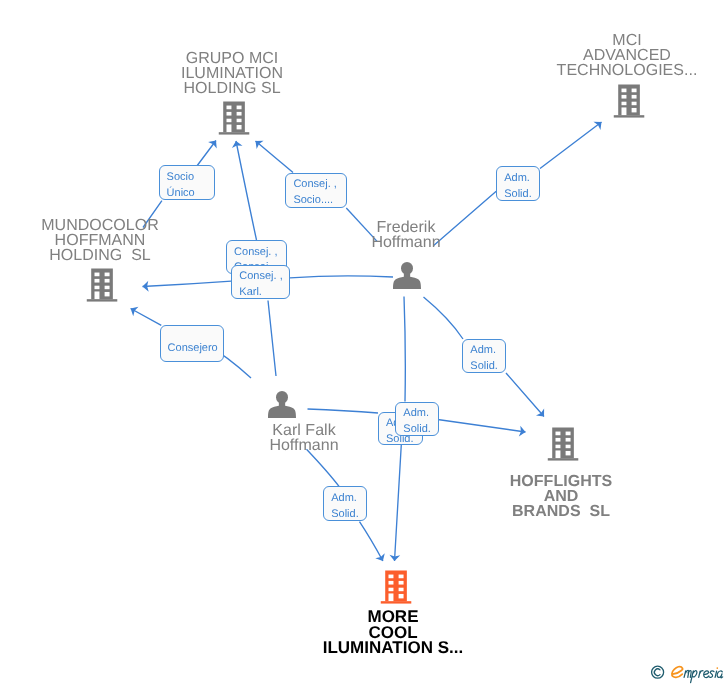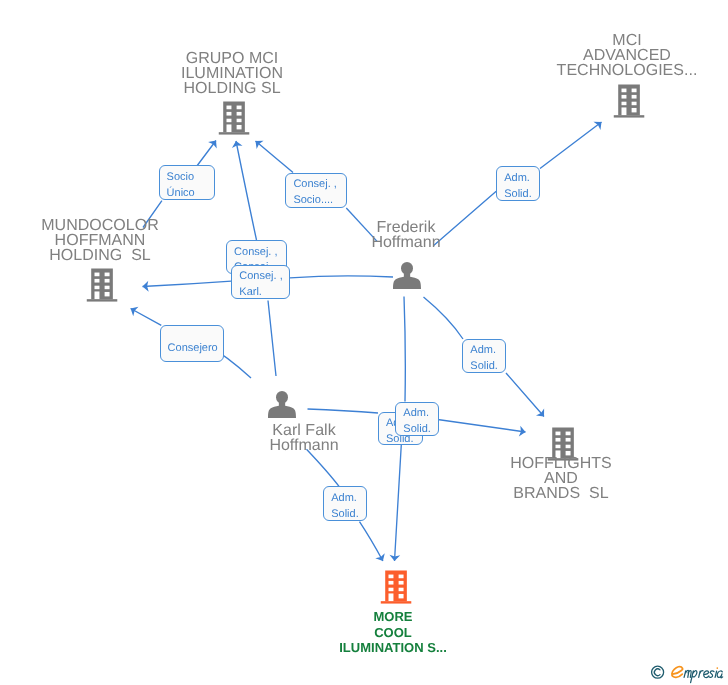--- a/index.html
+++ b/index.html
@@ -117,42 +117,42 @@
    <rect x="9.50" y="4.55" width="4.95" height="3.70"></rect>
               <rect x="19.60" y="4.55" width="4.95" height="3.70"></rect>
    <rect x="9.50" y="10.90" width="4.95" height="3.65"></rect>
               <rect x="19.60" y="10.90" width="4.95" height="3.65"></rect>
    <rect x="9.50" y="17.70" width="4.95" height="3.50"></rect>
               <rect x="19.60" y="17.70" width="4.95" height="3.50"></rect>
    <rect x="9.50" y="23.45" width="4.95" height="7.60"></rect>
               <rect x="19.60" y="23.95" width="4.95" height="4.45"></rect>
   </g>
           </svg></div>
-        <div class="node-label" style="left: 561px; top: 456px; color: rgb(128, 128, 128);">HOFFLIGHTS
+        <div class="node-label" style="left: 561px; top: 474px; color: rgb(128, 128, 128); font-weight: bold;">HOFFLIGHTS
 AND
 BRANDS  SL</div>
       </div>
       <div class="node">
         <div class="node-icon" style="left: 378.7px; top: 569.9px;"><svg width="34" height="36" viewBox="0 0 34 36">
   <g fill="#fc5e2c">
    <rect x="6.21" y="0.50" width="21.64" height="30.78"></rect>
    <rect x="1.77" y="31.17" width="30.51" height="2.40"></rect>
   </g>
   <g fill="#ffffff">
    <rect x="9.50" y="4.55" width="4.95" height="3.70"></rect>
               <rect x="19.60" y="4.55" width="4.95" height="3.70"></rect>
    <rect x="9.50" y="10.90" width="4.95" height="3.65"></rect>
               <rect x="19.60" y="10.90" width="4.95" height="3.65"></rect>
    <rect x="9.50" y="17.70" width="4.95" height="3.50"></rect>
               <rect x="19.60" y="17.70" width="4.95" height="3.50"></rect>
    <rect x="9.50" y="23.45" width="4.95" height="7.60"></rect>
               <rect x="19.60" y="23.95" width="4.95" height="4.45"></rect>
   </g>
           </svg></div>
-        <div class="node-label" style="left: 393px; top: 609px; color: #15803d; font-weight: bold; font-size: 13px; line-height: 15.5px;">MORE
+        <div class="node-label" style="left: 393px; top: 609px; color: #000000; font-weight: bold; font-size: 17px; line-height: 15.5px;">MORE
 COOL
 ILUMINATION S...</div>
       </div>
       <div class="node">
         <div class="node-icon" style="left: 390px; top: 262px;"><svg width="34" height="32" viewBox="0 0 34 32">
    <g fill="#7a7a7a">
    <ellipse cx="17" cy="6.3" rx="6.0" ry="6.3"></ellipse>
    <path d="M13.85,10.8 h6.3 v3.95 c3.0,0.45 6.4,1.4 8.1,2.5 c2.3,1.5 2.75,4.3 2.75,9.75 h-28.0 c0,-5.45 0.45,-8.25 2.75,-9.75 c1.7,-1.1 5.1,-2.05 8.1,-2.5 Z"></path>
    </g>
           </svg></div>

